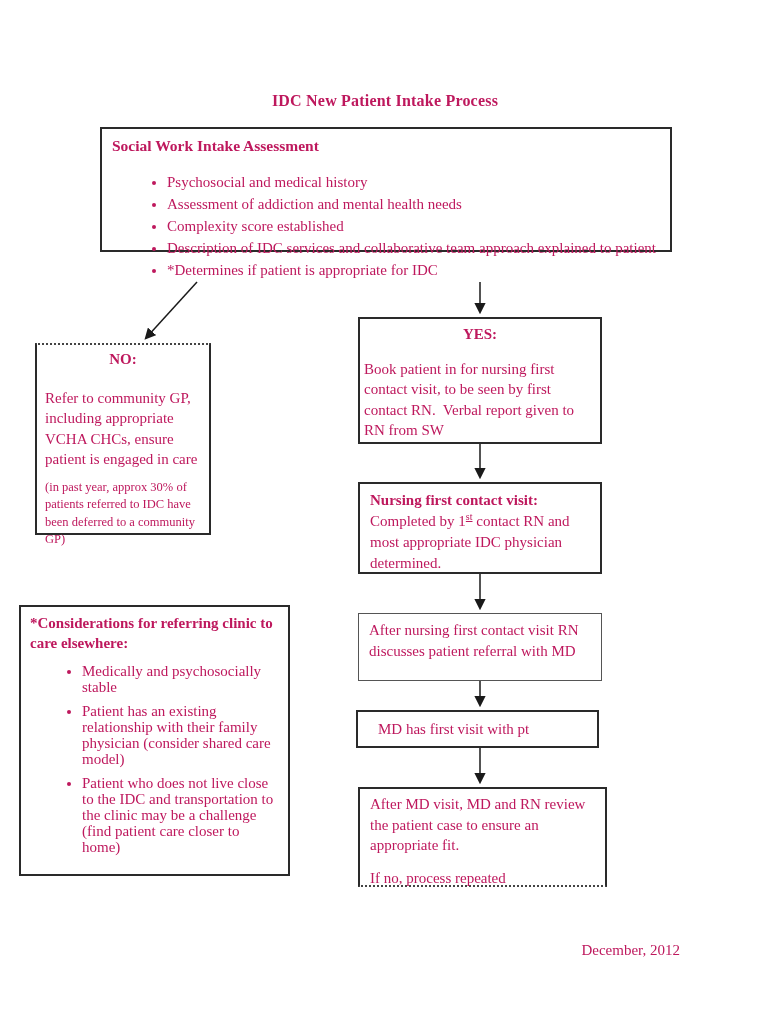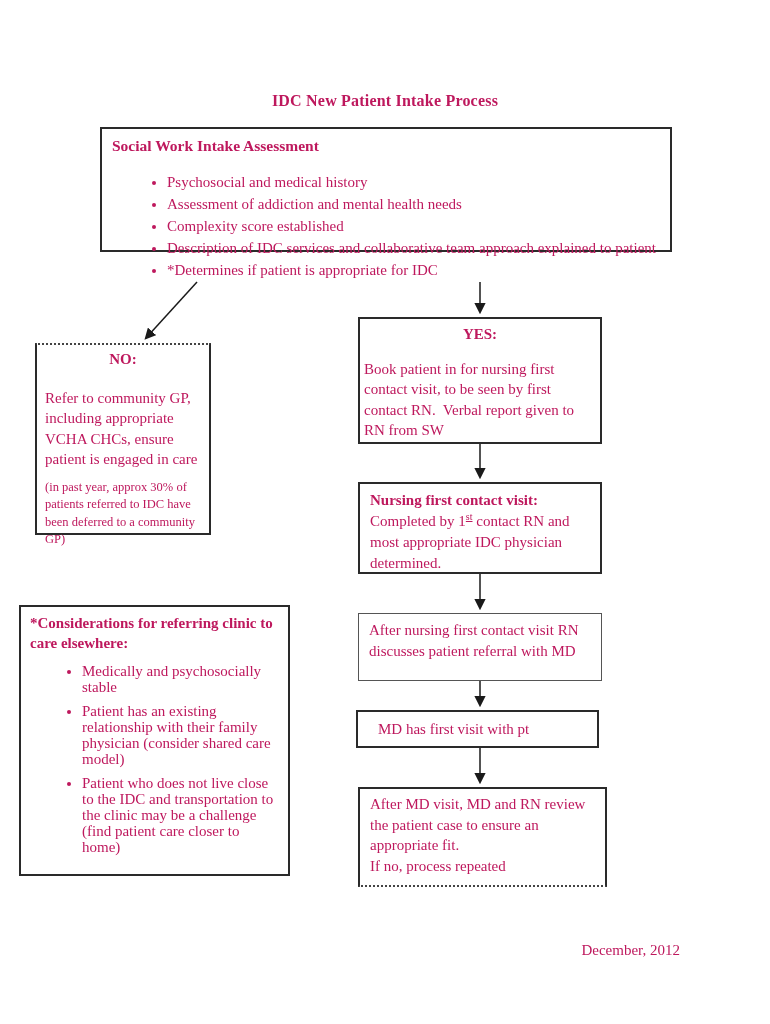--- a/index.html
+++ b/index.html
@@ -58,21 +58,21 @@
   .box-nursing sup { font-size: 10px; line-height: 0; text-decoration: underline; }
 
   
   .box-after-nursing { left: 358px; top: 613px; width: 244px; height: 68px; padding: 6px 10px; border-width: 1px; border-color: #555; }
 
   
   .box-md { left: 356px; top: 710px; width: 243px; height: 38px; padding: 7px 20px; }
 
   
   .box-after-md { left: 358px; top: 787px; width: 249px; height: 100px; padding: 5px 10px; border-bottom: 2px dotted #444; }
-  .box-after-md .box-body2 { }
+  .box-after-md .box-body2 { margin-top: 12px; }
 
   
   .box-considerations { left: 19px; top: 605px; width: 271px; height: 271px; padding: 6px 9px; line-height: 20px; }
   .box-considerations .bullets { margin-top: 10px; padding-left: 52px; }
   .box-considerations .bullets li { line-height: 16px; margin-bottom: 8px; }
 
   .footer-date {
     position: absolute;
     top: 942px;
     right: 90px;

